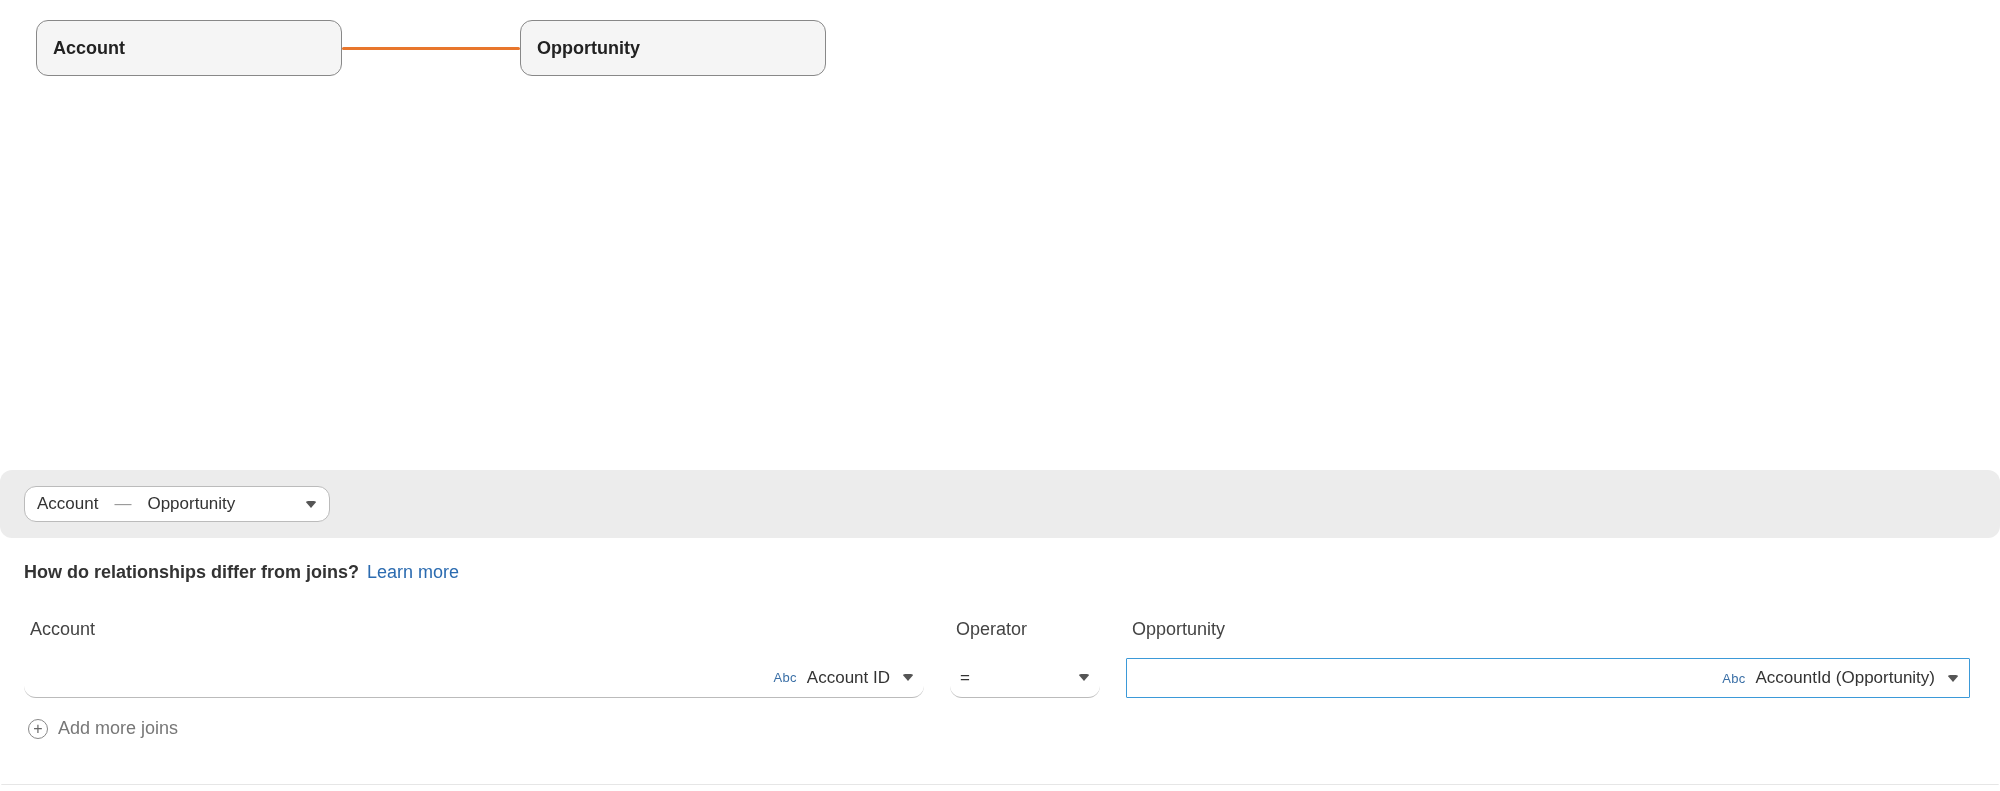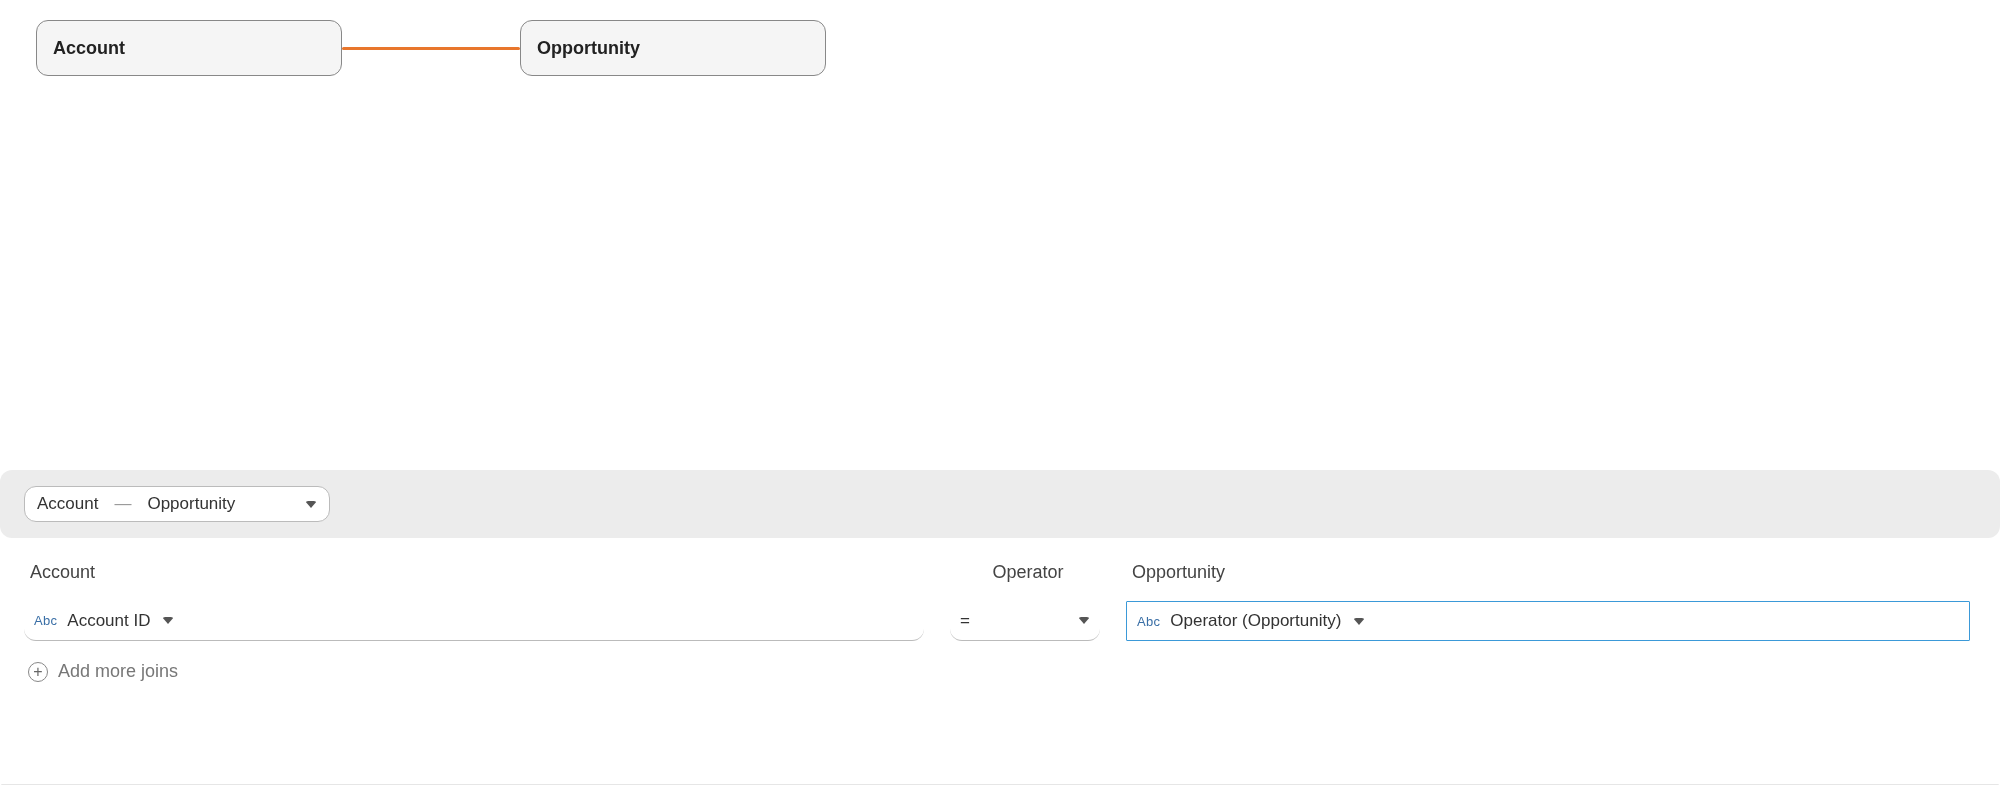--- a/index.html
+++ b/index.html
@@ -117,40 +117,39 @@
     }
     .col {
       display: flex;
       flex-direction: column;
     }
     .col.account {
       width: 900px;
     }
     .col.operator {
       width: 150px;
-      text-align: center;
     }
     .col.opportunity {
       flex: 1;
       margin-right: 6px;
     }
     .col-header {
       font-size: 18px;
       color: #444;
       margin-bottom: 18px;
       padding-left: 6px;
     }
     .field-select {
       height: 40px;
       border: none;
       border-bottom: 1px solid #bbb;
       display: flex;
       align-items: center;
       padding: 0 10px;
-      justify-content: flex-start;
+      justify-content: flex-end;
       cursor: pointer;
       font-size: 17px;
       color: #333;
       background: transparent;
     }
     .field-select .left {
       display: flex;
       align-items: center;
       gap: 10px;
     }
@@ -230,20 +229,24 @@
       <span>Account</span>
       <span class="rel-sep">—</span>
       <span>Opportunity</span>
     </span>
     <span class="caret-down"></span>
   </div>
 </div>
 
 <div class="config-area">
 
+  <div class="help-line">
+    <span class="help-text">How do relationships differ from joins?</span>
+    <span class="learn-more">Learn more</span>
+  </div>
 
   <div class="mapping-table">
 
     <div class="col account">
       <div class="col-header">Account</div>
       <div class="field-select">
         <span class="left">
           <span class="abc-icon">Abc</span>
           <span>Account ID</span>
         </span>
@@ -257,21 +260,21 @@
         <span>=</span>
         <span class="caret-down"></span>
       </div>
     </div>
 
     <div class="col opportunity">
       <div class="col-header">Opportunity</div>
       <div class="field-select active">
         <span class="left">
           <span class="abc-icon">Abc</span>
-          <span>Operator (Opportunity)</span>
+          <span>AccountId (Opportunity)</span>
         </span>
         <span class="caret-down"></span>
       </div>
     </div>
 
   </div>
 
   <div class="add-more">
     <span class="plus-circle">+</span>
     <span>Add more joins</span>

